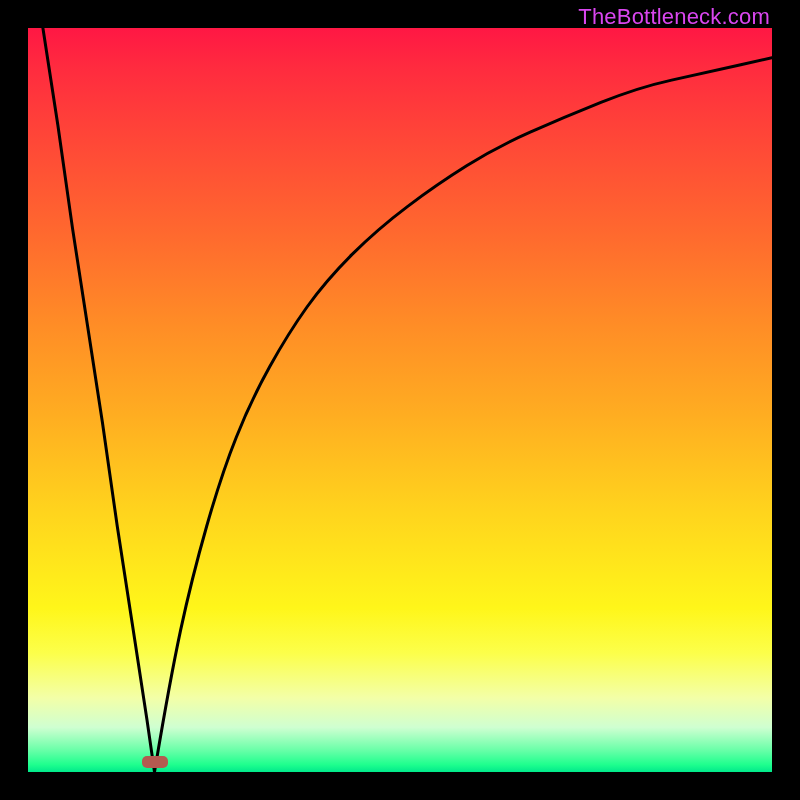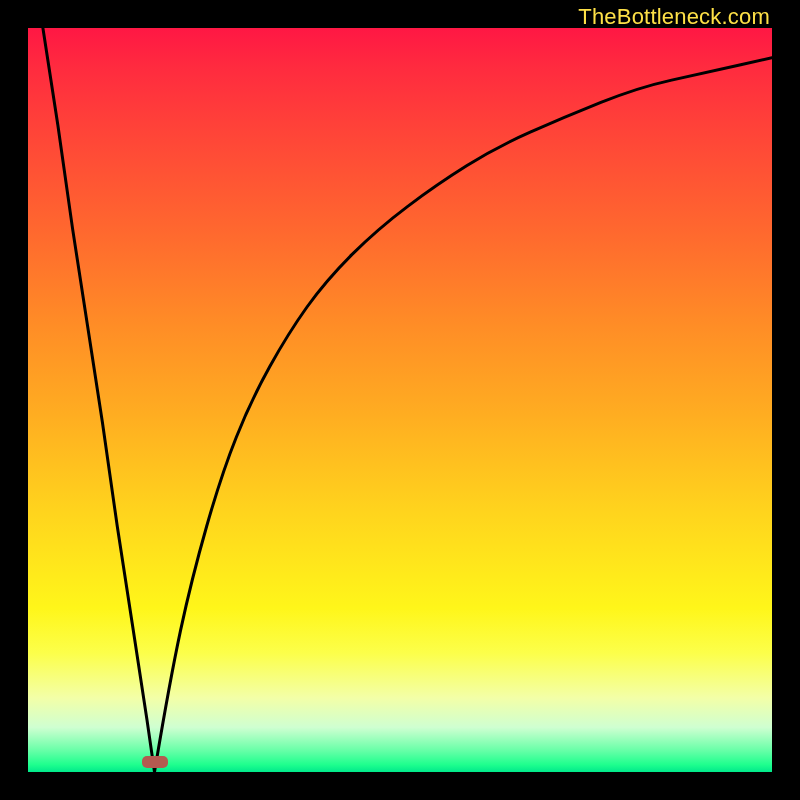--- a/index.html
+++ b/index.html
@@ -38,21 +38,21 @@
       #cfffd1 94%,
       #6bffa9 97%,
       #1fff8e 99%,
       #00e98b 100%
     );
   }
   .attribution {
     position: absolute;
     top: 4px;
     right: 30px;
-    color: #fde047;
+    color: #d946ef;
     font-size: 22px;
     font-weight: 400;
     letter-spacing: 0.2px;
     user-select: none;
   }
   svg.curve {
     position: absolute;
     left: 0;
     top: 0;
     width: 744px;

